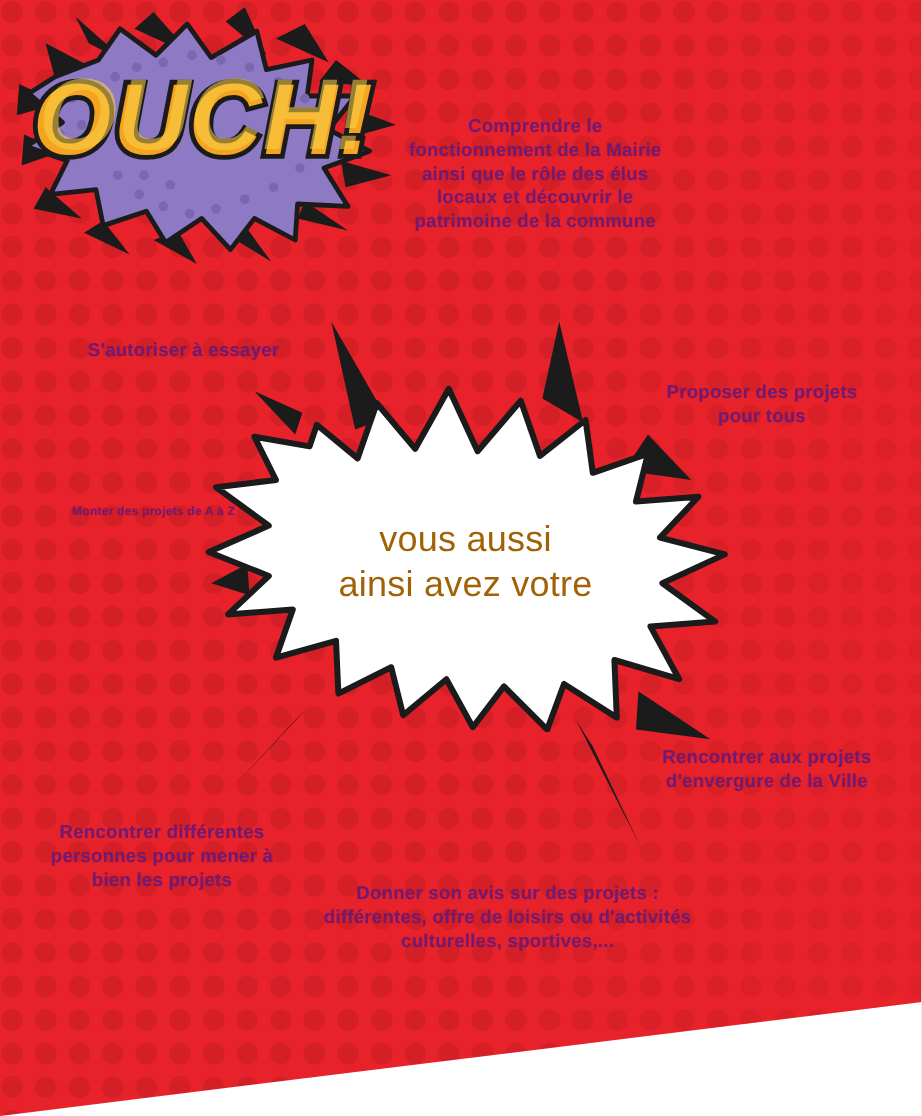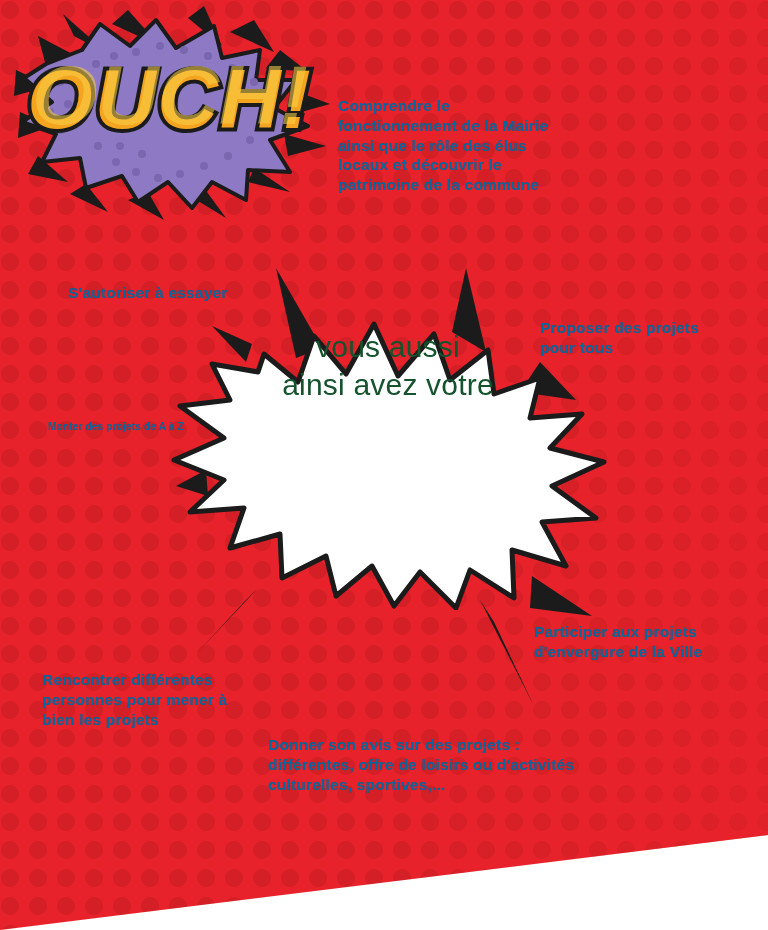--- a/index.html
+++ b/index.html
@@ -59,47 +59,49 @@
     width: 440px;
     height: 290px;
   }
   .burst-text {
     position: absolute;
     left: 0;
     top: 0;
     width: 440px;
     height: 290px;
     display: flex;
+    align-items: center;
     justify-content: center;
     text-align: center;
-    color: #14532d;
+    color: #a16207;
     font-size: 30px;
     line-height: 1.26;
     font-weight: 400;
     letter-spacing: 0.2px;
     padding-top: 8px;
     box-sizing: border-box;
   }
 
   
   .label {
     position: absolute;
-    color: #0369a1;
+    color: #701a75;
     font-weight: bold;
+    text-align: center;
     line-height: 1.28;
     letter-spacing: 0.2px;
     text-shadow: 0 0 1px rgba(0,0,0,0.15);
   }
 
   .l-comprendre { left: 338px; top: 96px;  width: 216px; font-size: 15.5px; }
   .l-autoriser  { left: 68px;  top: 283px; width: 170px; font-size: 15.5px; }
   .l-proposer   { left: 540px; top: 318px; width: 190px; font-size: 15.5px; }
   .l-monter     { left: 48px;  top: 421px; width: 160px; font-size: 10px; }
   .l-participer { left: 534px; top: 622px; width: 210px; font-size: 15.5px; }
-  .l-rencontrer { left: 42px;  top: 670px; width: 186px; font-size: 15.5px; }
+  .l-rencontrer { left: 42px;  top: 684px; width: 186px; font-size: 15.5px; }
   .l-donner     { left: 268px; top: 735px; width: 310px; font-size: 15.5px; }
 </style>
 </head>
 <body>
 
 <div id="poster">
 
   <div class="red-bg"></div>
   <div class="red-bg-fade"></div>
 
@@ -194,19 +196,19 @@
   </div>
 
   <div class="label l-comprendre">Comprendre le fonctionnement de la Mairie ainsi que le rôle des élus locaux et découvrir le patrimoine de la commune</div>
 
   <div class="label l-autoriser">S'autoriser à essayer</div>
 
   <div class="label l-proposer">Proposer des projets pour tous</div>
 
   <div class="label l-monter">Monter des projets de A à Z</div>
 
-  <div class="label l-participer">Participer aux projets d'envergure de la Ville</div>
+  <div class="label l-participer">Rencontrer aux projets d'envergure de la Ville</div>
 
   <div class="label l-rencontrer">Rencontrer différentes personnes pour mener à bien les projets</div>
 
   <div class="label l-donner">Donner son avis sur des projets : différentes, offre de loisirs ou d'activités culturelles, sportives,...</div>
 
 </div>
 
 </body></html>

